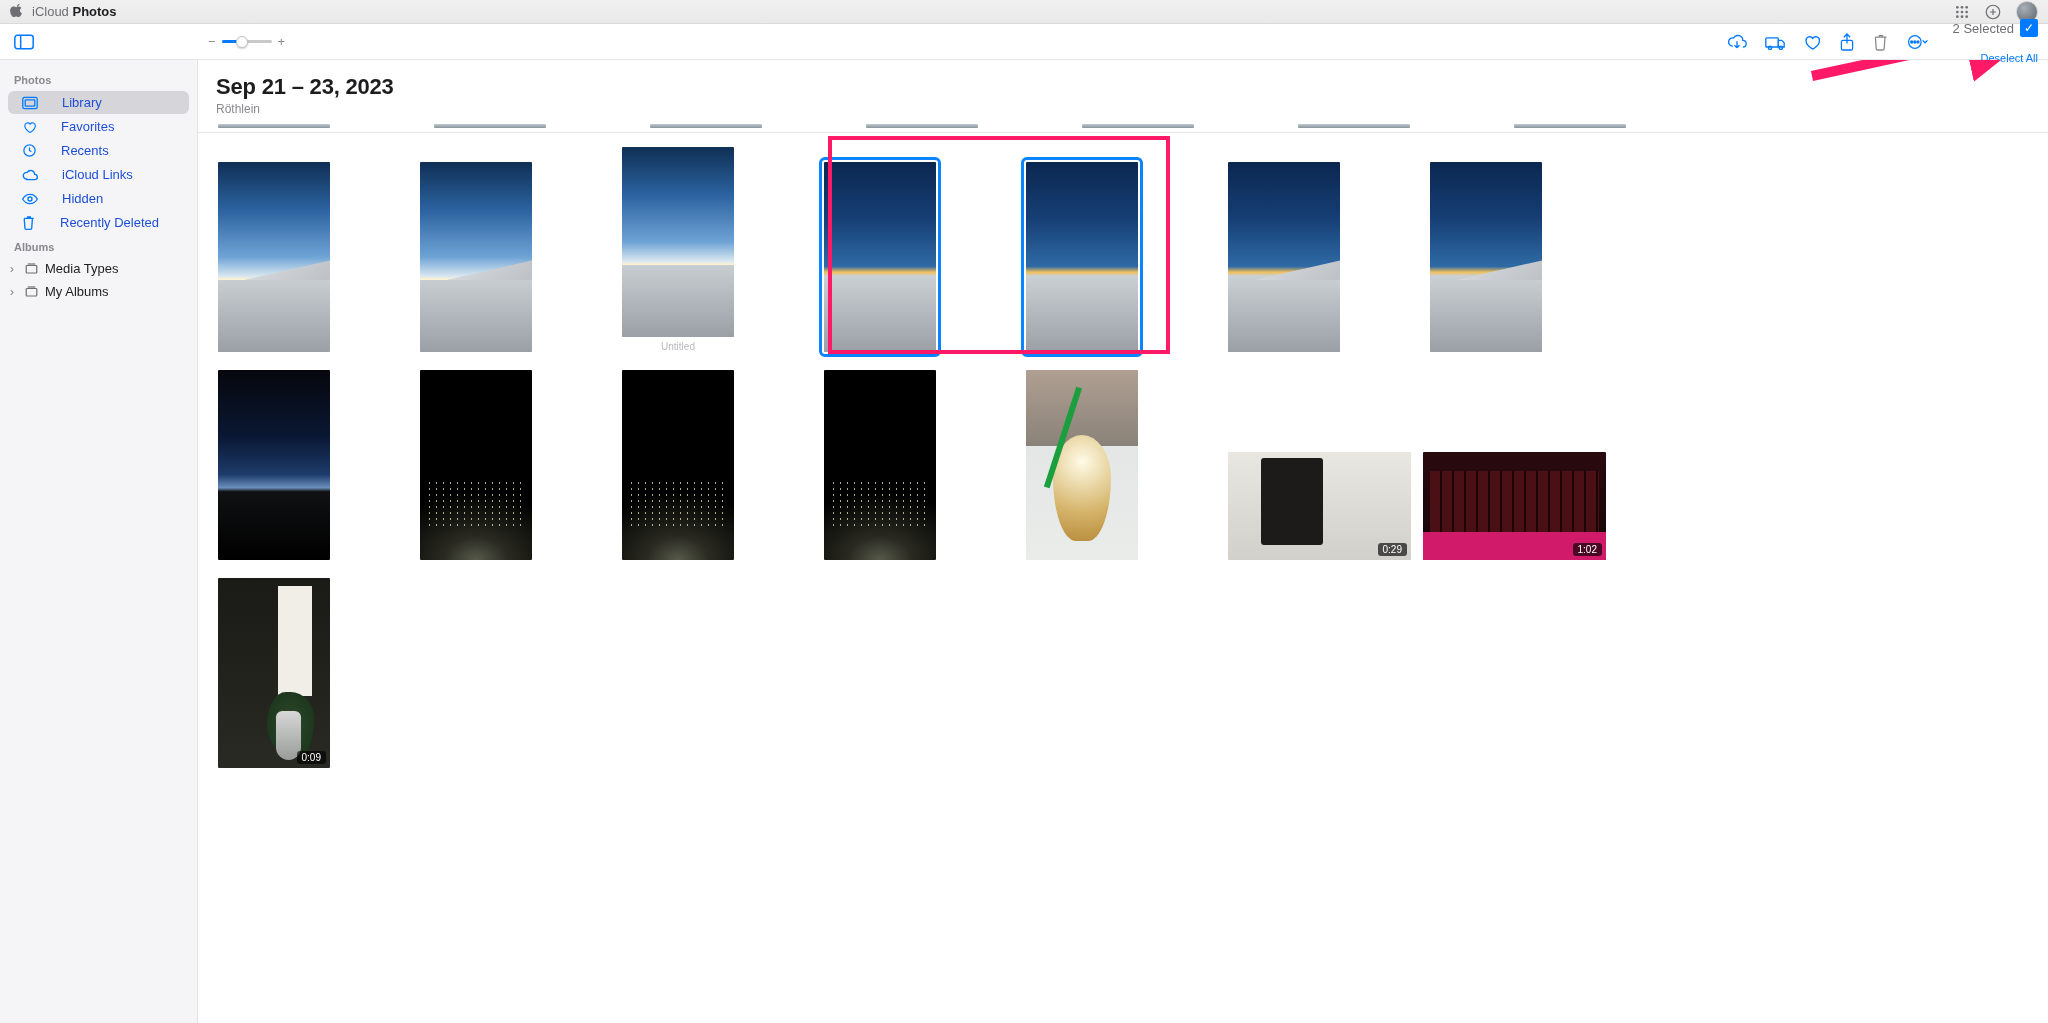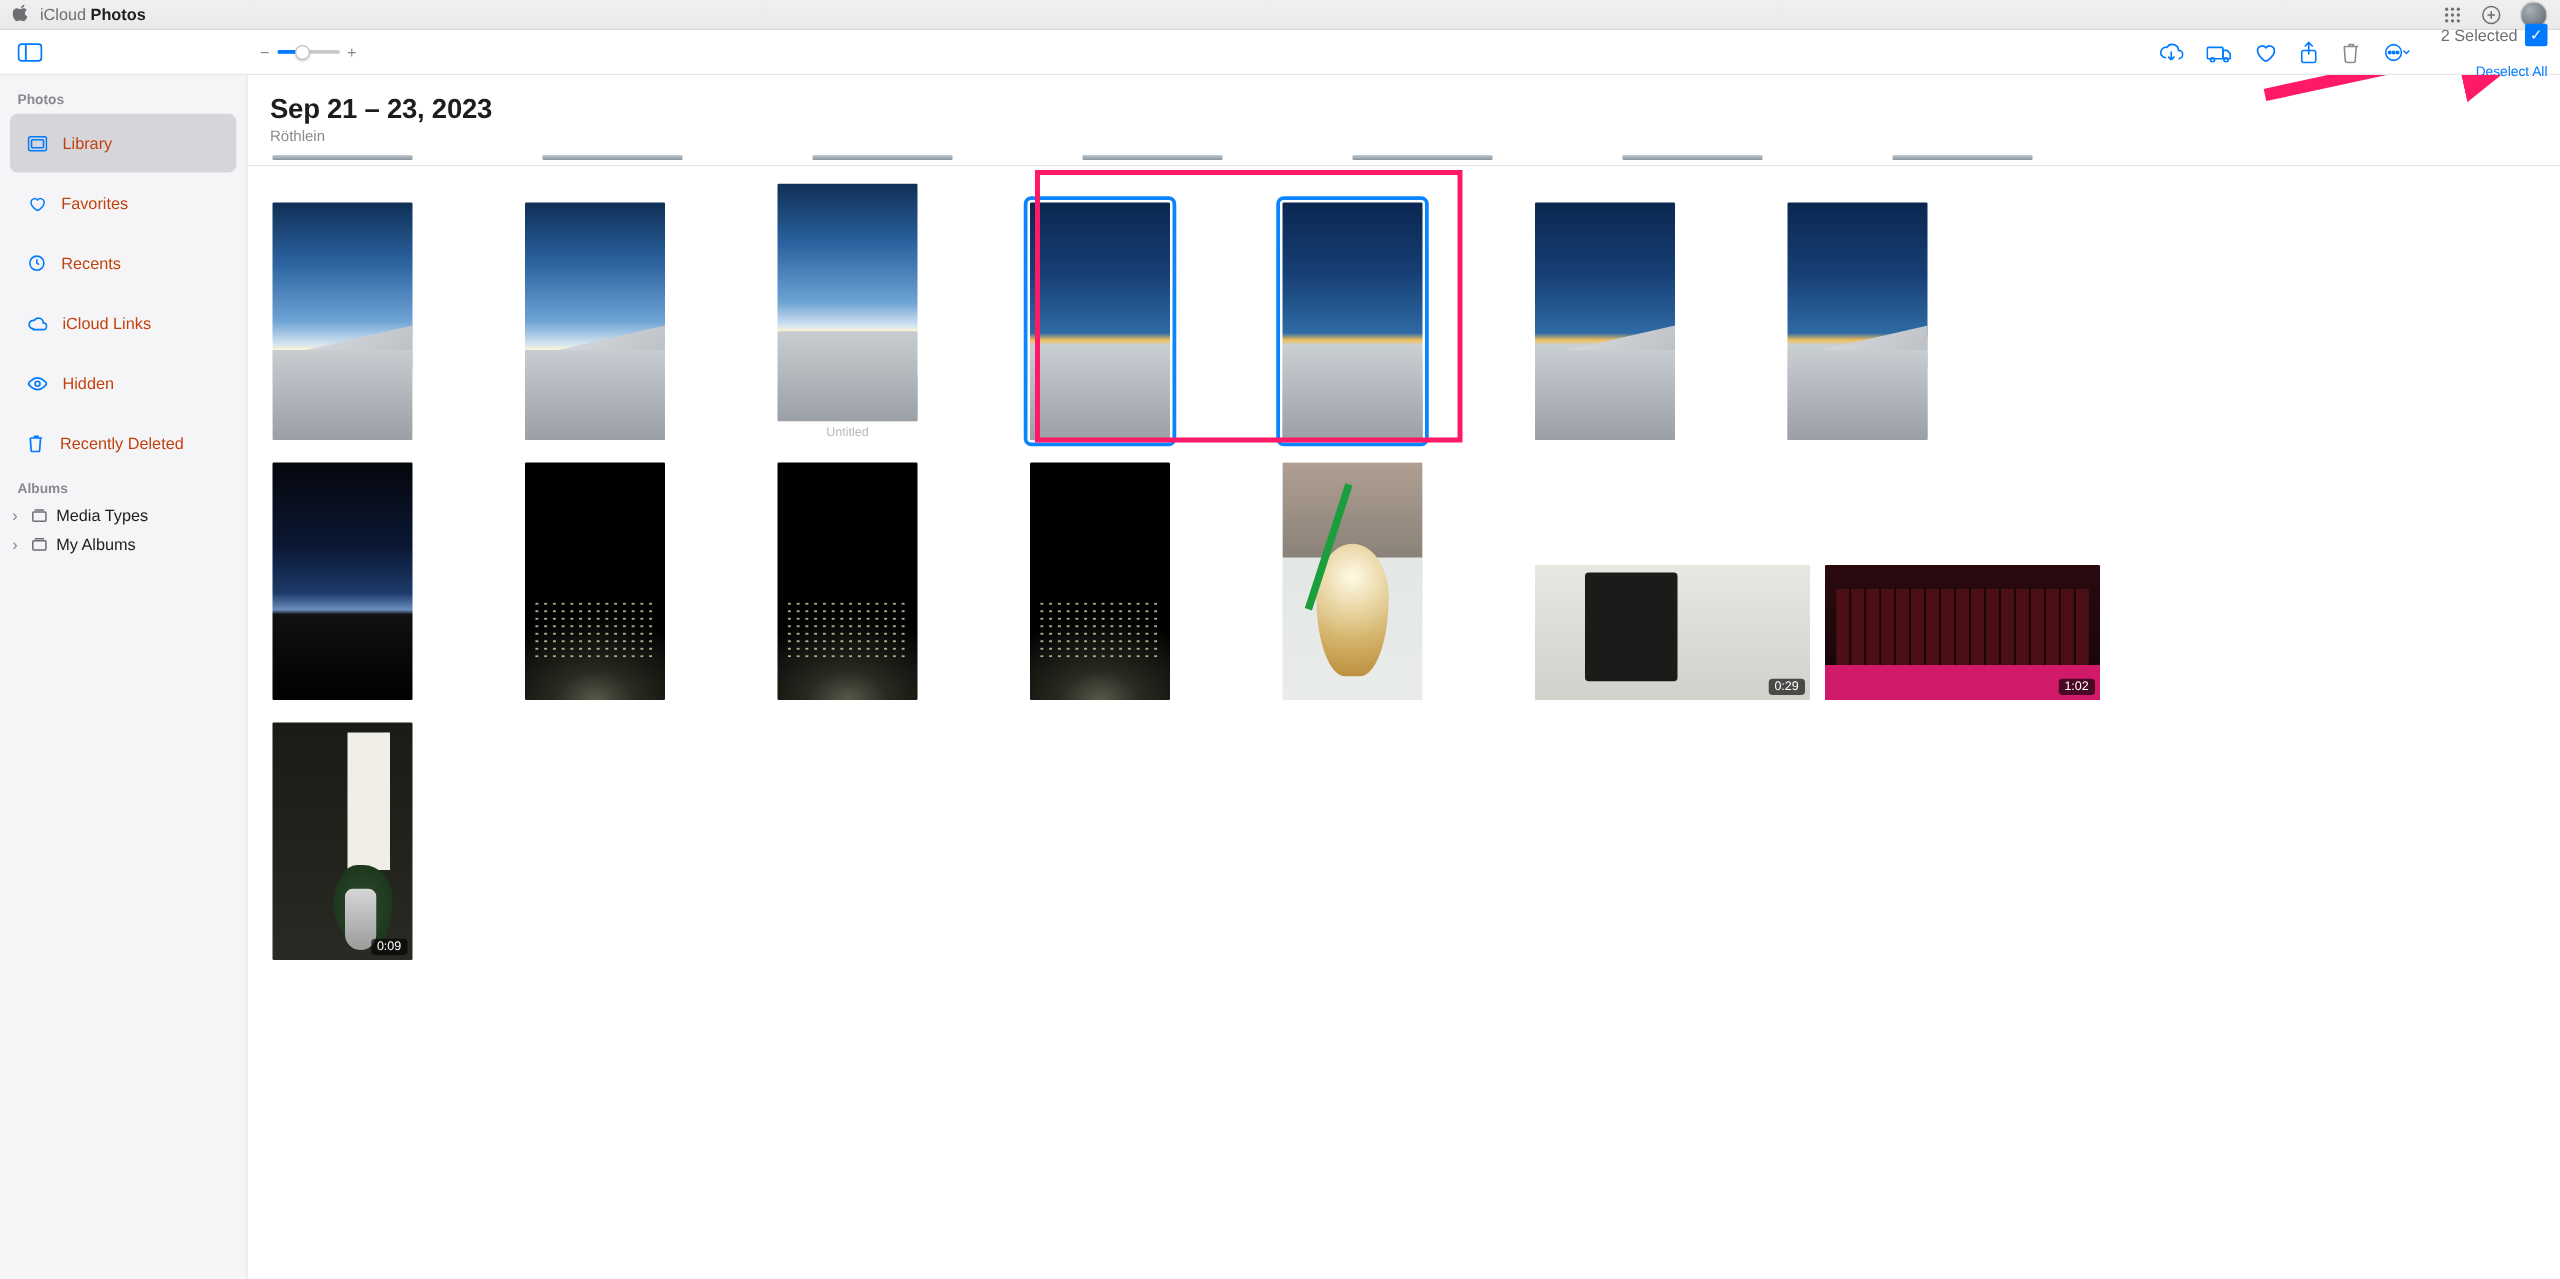--- a/index.html
+++ b/index.html
@@ -26,41 +26,41 @@
   .right-tools .ibtn.gray{ color:#8a8a8e;}
   .right-tools .sel-wrap{ display:flex; flex-direction:column; align-items:flex-end; gap:15px; margin-left:6px;}
   .right-tools .sel-line{ display:flex; align-items:center; gap:6px; color:#6e6e73;}
   .sel-check{ width:18px;height:18px; background:#007aff; color:#fff; display:flex; align-items:center; justify-content:center; font-size:12px; border-radius:2px;}
   .deselect{ color:#007aff; font-size:11px; cursor:pointer;}
 
   
   .columns{ position:absolute; top:60px; left:0; right:0; bottom:0; display:flex;}
   .sidebar{ width:198px; min-width:198px; background:#f5f5f7; border-right:1px solid #e5e5e5; padding:8px 0 0 0; overflow:auto;}
   .section-label{ font-size:11px; color:#8a8a8e; font-weight:600; padding:6px 14px 4px;}
-  .navitem{ display:flex; align-items:center; gap:12px; padding:16px 14px; margin:1px 8px; border-radius:6px; color:#c2410c; cursor:pointer;}
+  .navitem{ display:flex; align-items:center; gap:24px; padding:4px 14px; margin:1px 8px; border-radius:6px; color:#1d4ed8; cursor:pointer;}
   .navitem.active{ background:#d6d6da;}
   .navitem .ic{ color:#007aff; display:flex;}
   .tree-item{ display:flex; align-items:center; gap:6px; padding:4px 14px 4px 6px; color:#1d1d1f; cursor:pointer;}
   .tree-item .disclosure{ color:#8a8a8e; width:12px; text-align:center;}
   .tree-item .ic{ color:#6e6e73; display:flex;}
 
   
   .main{ flex:1; position:relative; overflow:auto;}
   .header-block{ padding:14px 18px 4px;}
   .date-title{ font-size:22px; font-weight:700; letter-spacing:-.2px;}
   .location-sub{ color:#8a8a8e; font-size:12px; margin-top:2px;}
   .thin-row{ display:flex; gap:104px; padding:0 20px; margin-top:4px;}
   .thin-row .sliver{ width:112px; height:4px; background:linear-gradient(#bfcad4,#8a939a); border-radius:1px;}
   .divider{ height:1px; background:#e5e5e5; margin:4px 0 8px;}
 
   .grid{ padding:6px 20px 20px;}
   .row{ display:flex; gap:90px; align-items:flex-end; margin-bottom:18px; flex-wrap:nowrap;}
   .cell{ position:relative; display:flex; flex-direction:column; align-items:center;}
   .thumb{ width:112px; height:190px; position:relative; background:#222; border-radius:1px; overflow:hidden;}
-  .thumb.land{ width:220px; height:108px;}
+  .thumb.land{ width:183px; height:108px;}
   .thumb.selected{ outline:3px solid #0a84ff; outline-offset:2px;}
   .sel-box{ position:absolute; border:4px solid #ff1966; pointer-events:none;}
   .fav-badge{ position:absolute; left:4px; bottom:4px; color:#ffffffcc;}
   .caption{ font-size:10px; color:#b9b9bd; margin-top:4px;}
   .dur-badge{ position:absolute; right:4px; bottom:4px; background:rgba(0,0,0,.65); color:#fff; font-size:10px; padding:1px 5px; border-radius:3px;}
 
   
   .arrow{ position:absolute; pointer-events:none;}
   .arrow svg{ overflow:visible;}
 

